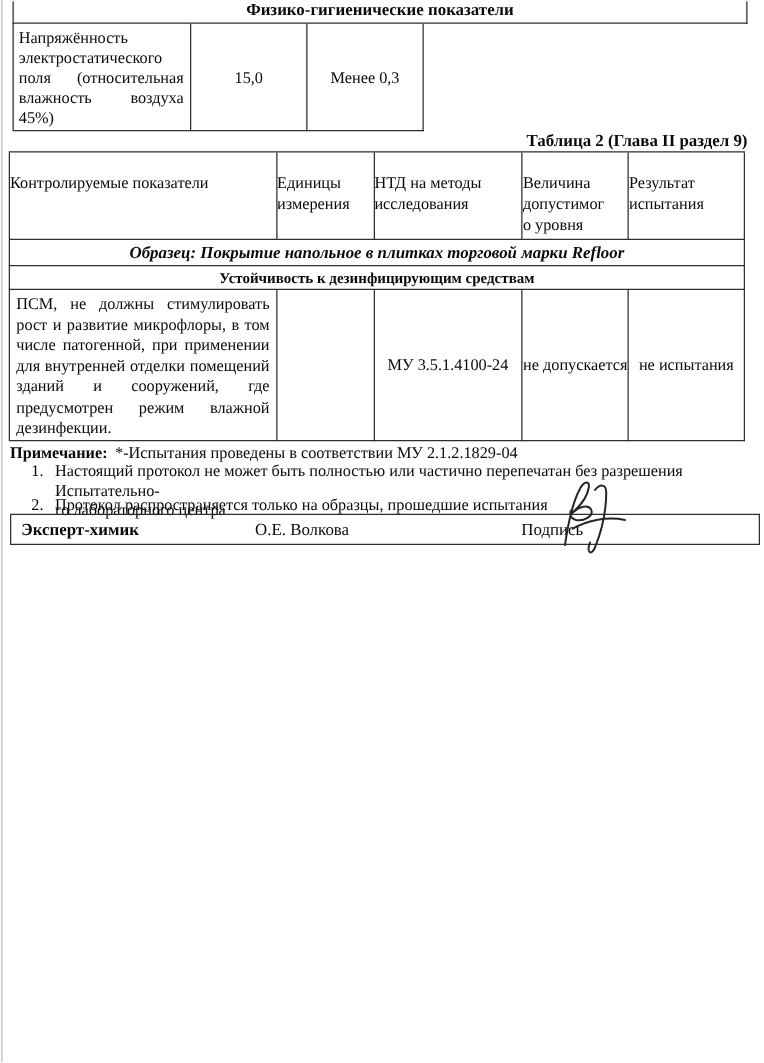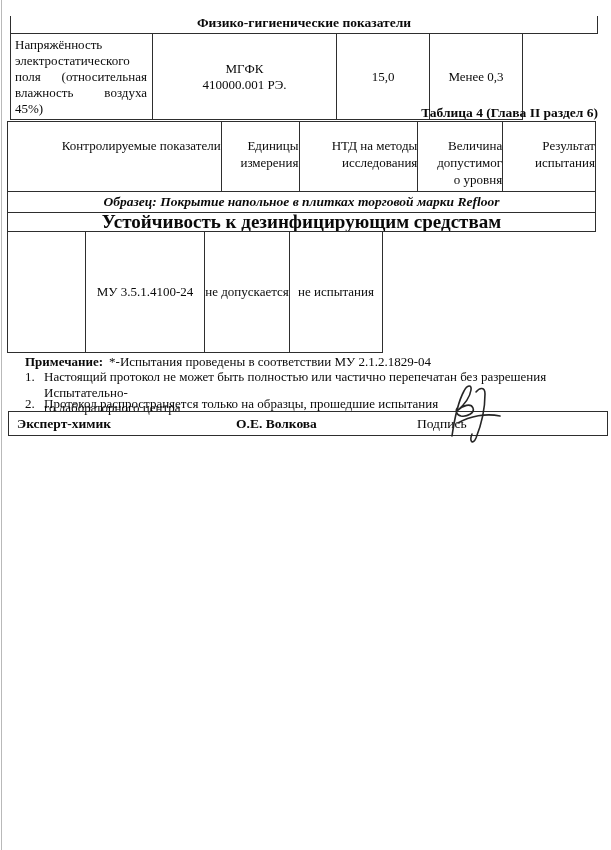--- a/index.html
+++ b/index.html
@@ -2,21 +2,21 @@
 <html><head>
 <meta charset="utf-8">
 <style>
   html,body{margin:0;padding:0;background:#ffffff;}
   .page{
     position:relative;width:611px;height:850px;background:#fff;overflow:hidden;
     font-family:"Liberation Serif","DejaVu Serif",serif;color:#0a0a0a;
   }
   .scan-edge-left{position:absolute;left:1px;top:0;width:1px;height:850px;background:#b9b9b9;}
   
-  .t1{position:absolute;left:10px;top:16px;width:588px;box-sizing:border-box;}
+  .t1{position:absolute;left:10px;top:1px;width:588px;box-sizing:border-box;}
   .t1-head{
     box-sizing:border-box;height:18px;overflow:hidden;
     border-left:1px solid #2e2e2e;border-right:1px solid #2e2e2e;border-bottom:1px solid #2e2e2e;
     text-align:center;font-weight:bold;font-size:13.5px;line-height:17px;margin-top:0;
   }
   .t1-head > span{display:block;margin-top:-2px;}
   .t1-row{display:flex;box-sizing:border-box;border-left:1px solid #2e2e2e;height:86px;}
   .t1-row .cell{
     box-sizing:border-box;border-right:1px solid #2e2e2e;border-bottom:1px solid #2e2e2e;
     font-size:13px;
@@ -27,101 +27,96 @@
   .t1-c4{width:93px;}
   .t1-c5{width:93px;}
   .vmid{display:flex;align-items:center;justify-content:center;text-align:center;line-height:16px;}
   
   .t2-caption{position:absolute;top:105px;right:13px;font-weight:bold;font-size:13.5px;line-height:15px;}
   
   .t2{position:absolute;left:7px;top:121px;width:589px;box-sizing:border-box;border-top:1px solid #2e2e2e;}
   .t2-hrow{display:flex;box-sizing:border-box;border-left:1px solid #2e2e2e;height:70px;}
   .t2-hrow .cell{
     box-sizing:border-box;border-right:1px solid #2e2e2e;border-bottom:1px solid #2e2e2e;
-    font-size:13px;line-height:17px;text-align:right;padding-top:15px;
+    font-size:13px;line-height:17px;text-align:left;padding-top:15px;
     white-space:pre-line;overflow:hidden;
   }
   .t2-c1{width:214px;}
   .t2-c2{width:78px;}
   .t2-c3{width:119px;text-align:center;}
   .t2-c4{width:85px;}
   .t2-c5{width:93px;}
   .t2-merged{
     box-sizing:border-box;border-left:1px solid #2e2e2e;border-right:1px solid #2e2e2e;border-bottom:1px solid #2e2e2e;
     text-align:center;overflow:hidden;
   }
   .t2-sample{height:21px;font-weight:bold;font-style:italic;font-size:13.5px;line-height:20px;}
-  .t2-section{height:19px;font-weight:bold;font-size:19px;line-height:18px;}
+  .t2-section{height:19px;font-weight:bold;font-size:12px;line-height:18px;}
   .t2-row{display:flex;box-sizing:border-box;border-left:1px solid #2e2e2e;height:121px;}
   .t2-row .cell{
     box-sizing:border-box;border-right:1px solid #2e2e2e;border-bottom:1px solid #2e2e2e;
     font-size:13px;
   }
   .t2-r-c1{padding:3px 5px 0 5px;text-align:justify;line-height:16.5px;overflow:hidden;}
   
-  .note-head{position:absolute;left:8px;top:354px;font-size:13px;line-height:15px;white-space:nowrap;margin-left:17px;}
+  .note-head{position:absolute;left:8px;top:354px;font-size:13px;line-height:15px;white-space:nowrap;}
   .note-label{font-weight:bold;}
   .note-star{margin-left:6px;}
   .note-item{position:absolute;font-size:13px;line-height:15.5px;}
   .ni1{left:25px;top:369px;}
   .ni2{left:25px;top:396px;}
   .note-item .num{position:absolute;left:0;top:0;}
   .note-item .txt{margin-left:19px;white-space:pre-line;width:560px;}
   
   .signbox{
     position:absolute;left:8px;top:411px;width:600px;height:25px;box-sizing:border-box;
     border:1px solid #2e2e2e;
   }
   .signbox span{position:absolute;top:3px;font-size:13.5px;line-height:18px;white-space:nowrap;}
   .so-role{left:8px;font-weight:bold;}
-  .so-name{left:195px;font-weight:bold;margin-left:32px;}
+  .so-name{left:195px;font-weight:normal;}
   .so-label{left:408px;}
   .signature{position:absolute;left:438px;top:376px;width:84px;height:72px;z-index:6;}
 </style>
 </head>
 <body>
 
 <div class="page">
   <div class="scan-edge-left"></div>
 
   <div class="t1">
     <div class="t1-head">
       <span>Физико-гигиенические показатели</span>
     </div>
     <div class="t1-row">
       <div class="cell t1-c1">Напряжённость электростатического поля (относительная влажность воздуха 45%)</div>
-      <div class="cell t1-c3 vmid">
-        <div>
-          <div>МГФК</div>
-          <div>410000.001 РЭ.</div>
-        </div>
-      </div>
       <div class="cell t1-c4 vmid">15,0</div>
       <div class="cell t1-c5 vmid">Менее 0,3</div>
     </div>
   </div>
 
-  <div class="t2-caption">Таблица 4 (Глава II раздел 6)</div>
+  <div class="t2-caption">Таблица 2 (Глава II раздел 9)</div>
 
   <div class="t2">
     <div class="t2-hrow">
       <div class="cell t2-c1">Контролируемые показатели</div>
       <div class="cell t2-c2">Единицы
 измерения</div>
       <div class="cell t2-c3">НТД на методы
 исследования</div>
       <div class="cell t2-c4">Величина
 допустимог
 о уровня</div>
       <div class="cell t2-c5">Результат
 испытания</div>
     </div>
     <div class="t2-merged t2-sample">Образец: Покрытие напольное в плитках торговой марки Refloor</div>
     <div class="t2-merged t2-section">Устойчивость к дезинфицирующим средствам</div>
     <div class="t2-row">
+      <div class="cell t2-c1 t2-r-c1">ПСМ, не должны стимулировать рост и развитие микрофлоры, в том числе патогенной, при применении для внутренней отделки помещений зданий и сооружений, где предусмотрен режим влажной дезинфекции.</div>
       <div class="cell t2-c2 vmid"></div>
       <div class="cell t2-c3 vmid">МУ 3.5.1.4100-24</div>
       <div class="cell t2-c4 vmid">не допускается</div>
       <div class="cell t2-c5 vmid">не испытания</div>
     </div>
   </div>
 
   <div class="note-head">
     <span class="note-label">Примечание:</span><span class="note-star">*-Испытания проведены в соответствии  МУ 2.1.2.1829-04</span>
   </div>

